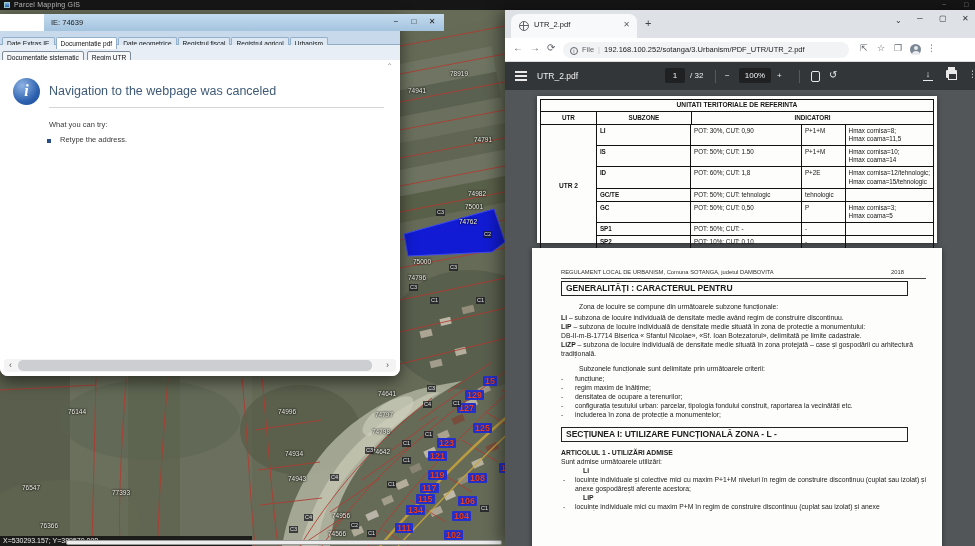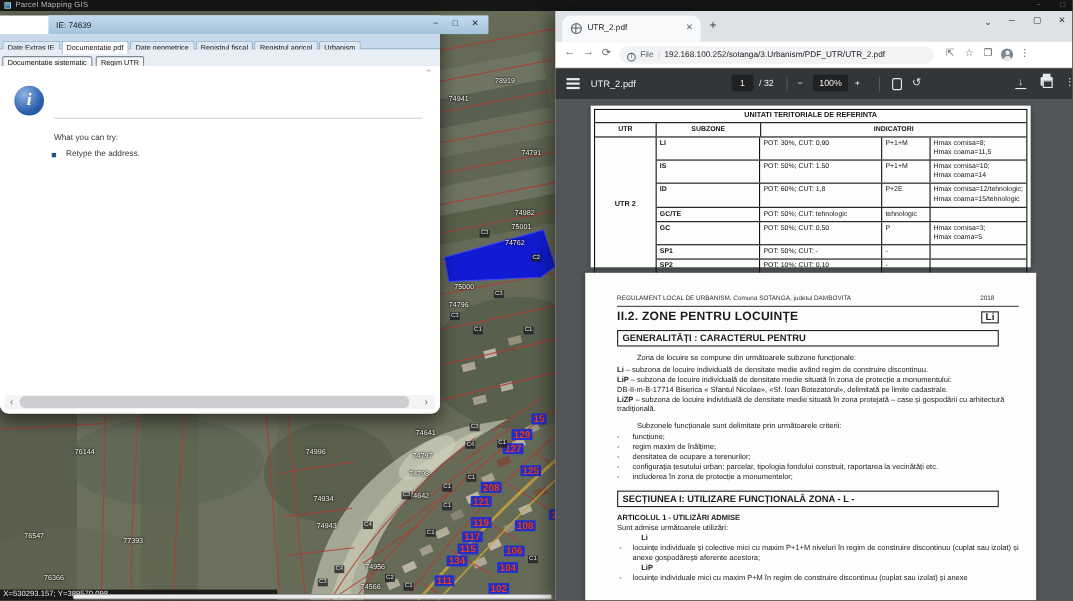--- a/index.html
+++ b/index.html
@@ -251,21 +251,21 @@
       <span class="plabel" style="left: 372px; top: 448px;">74642</span>
       <span class="plabel" style="left: 332px; top: 512px;">74956</span>
       <span class="plabel" style="left: 328px; top: 530px;">74566</span>
     </div>
   <div class="abs map-labels">
 
   <span class="plate" style="left: 483px; top: 376px;">15</span>
       <span class="plate" style="left: 465px; top: 390px;">129</span>
       <span class="plate" style="left: 457px; top: 403px;">127</span>
       <span class="plate" style="left: 473px; top: 423px;">125</span>
-      <span class="plate" style="left: 437px; top: 438px;">208</span>
+      <span class="plate" style="left: 437px; top: 438px;">123</span>
       <span class="plate" style="left: 428px; top: 451px;">121</span>
       <span class="plate" style="left: 428px; top: 470px;">119</span>
       <span class="plate" style="left: 420px; top: 483px;">117</span>
       <span class="plate" style="left: 416px; top: 494px;">115</span>
       <span class="plate" style="left: 406px; top: 505px;">134</span>
       <span class="plate" style="left: 395px; top: 523px;">111</span>
       <span class="plate" style="left: 499px; top: 463px;">11</span>
       <span class="plate" style="left: 468px; top: 473px;">108</span>
       <span class="plate" style="left: 458px; top: 496px;">106</span>
       <span class="plate" style="left: 452px; top: 511px;">104</span>
@@ -313,20 +313,21 @@
     </div>
     <div class="abs ie-tabs">
       
     <span class="ie-tab">Date Extras IE</span><span class="ie-tab active">Documentatie pdf</span><span class="ie-tab">Date geometrice</span><span class="ie-tab">Registrul fiscal</span><span class="ie-tab">Registrul agricol</span><span class="ie-tab">Urbanism</span></div>
     <div class="abs ie-btnrow">
       
     <span class="ie-btn">Documentatie sistematic</span><span class="ie-btn">Regim UTR</span></div>
     <div class="abs ie-content">
       <span class="ie-upchev">⌃</span>
       <div class="ie-infoicon">i</div>
+      <div class="ie-heading">Navigation to the webpage was canceled</div>
       <div class="ie-sep"></div>
       <div class="ie-try">What you can try:</div>
       <div class="ie-bullet"></div>
       <div class="ie-suggest">Retype the address.</div>
       <div class="ie-scroll">
         <span class="arrow" style="left:5px">‹</span>
         <span class="arrow" style="right:7px">›</span>
         <div class="ie-thumb"></div>
       </div>
     </div>
@@ -444,24 +445,20 @@
           </div>
         </div>
       </div>
 
       <div class="page page2">
         <div class="p2-inner">
           <div class="p2-head">
             <span>REGULAMENT LOCAL DE URBANISM, Comuna SOTANGA, judetul  DAMBOVITA</span>
             <span>2018</span>
           </div>
-          <div class="p2-titlerow">
-            <span class="p2-title">II.2. ZONE PENTRU LOCUINȚE</span>
-            <span class="p2-badge">Li</span>
-          </div>
           <div class="p2-box">GENERALITĂȚI : CARACTERUL PENTRU</div>
           <p class="p2-indent">Zona de locuire se compune din următoarele subzone funcționale:</p>
           <div>
 
           <p class="p2-def"><b>Li</b><span> – subzona de locuire individuală de densitate medie având regim de construire discontinuu.</span></p>
               <p class="p2-def"><b>LiP</b><span> – subzona de locuire individuală de densitate medie situată în zona de protecție a monumentului:</span></p>
               <p class="p2-def"><b></b><span>DB-II-m-B-17714 Biserica « Sfantul Nicolae», «Sf. Ioan Botezatorul», delimitată pe limite cadastrale.</span></p>
               <p class="p2-def"><b>LiZP</b><span> – subzona de locuire individuală de densitate medie situată în zona protejată – case și gospodării cu arhitectură tradițională.</span></p>
             </div>
           <p class="p2-indent p2-crit">Subzonele funcționale sunt delimitate prin următoarele criterii:</p>

